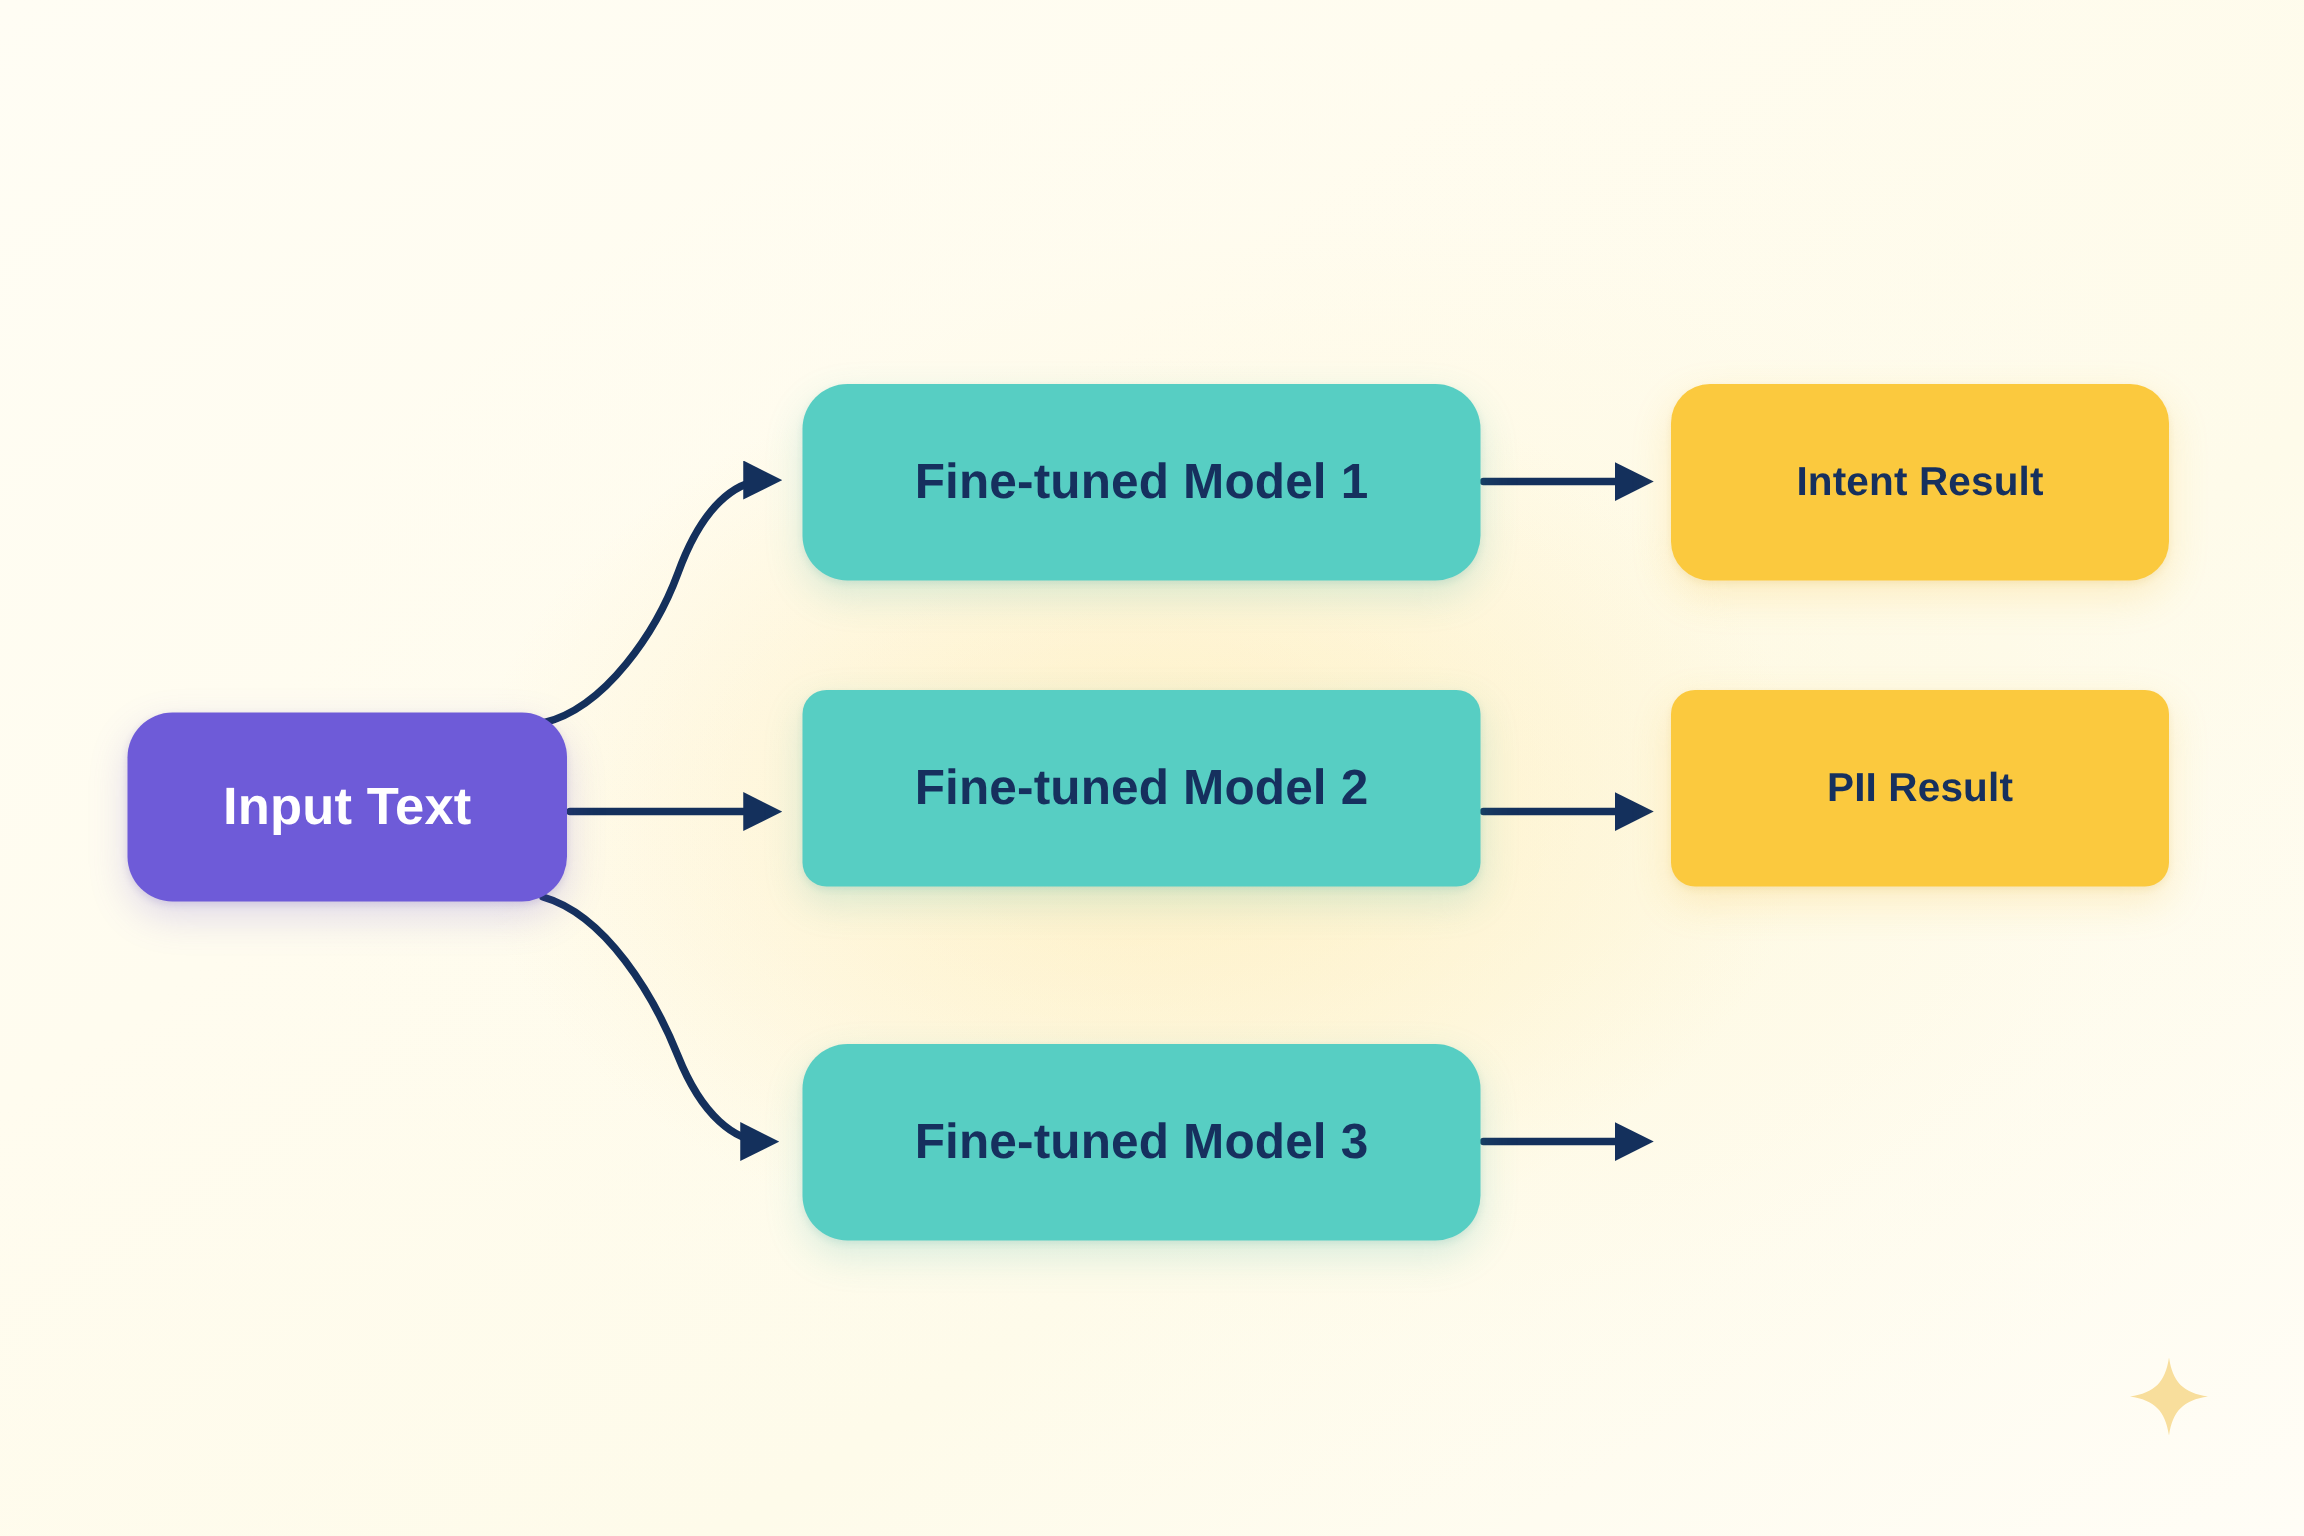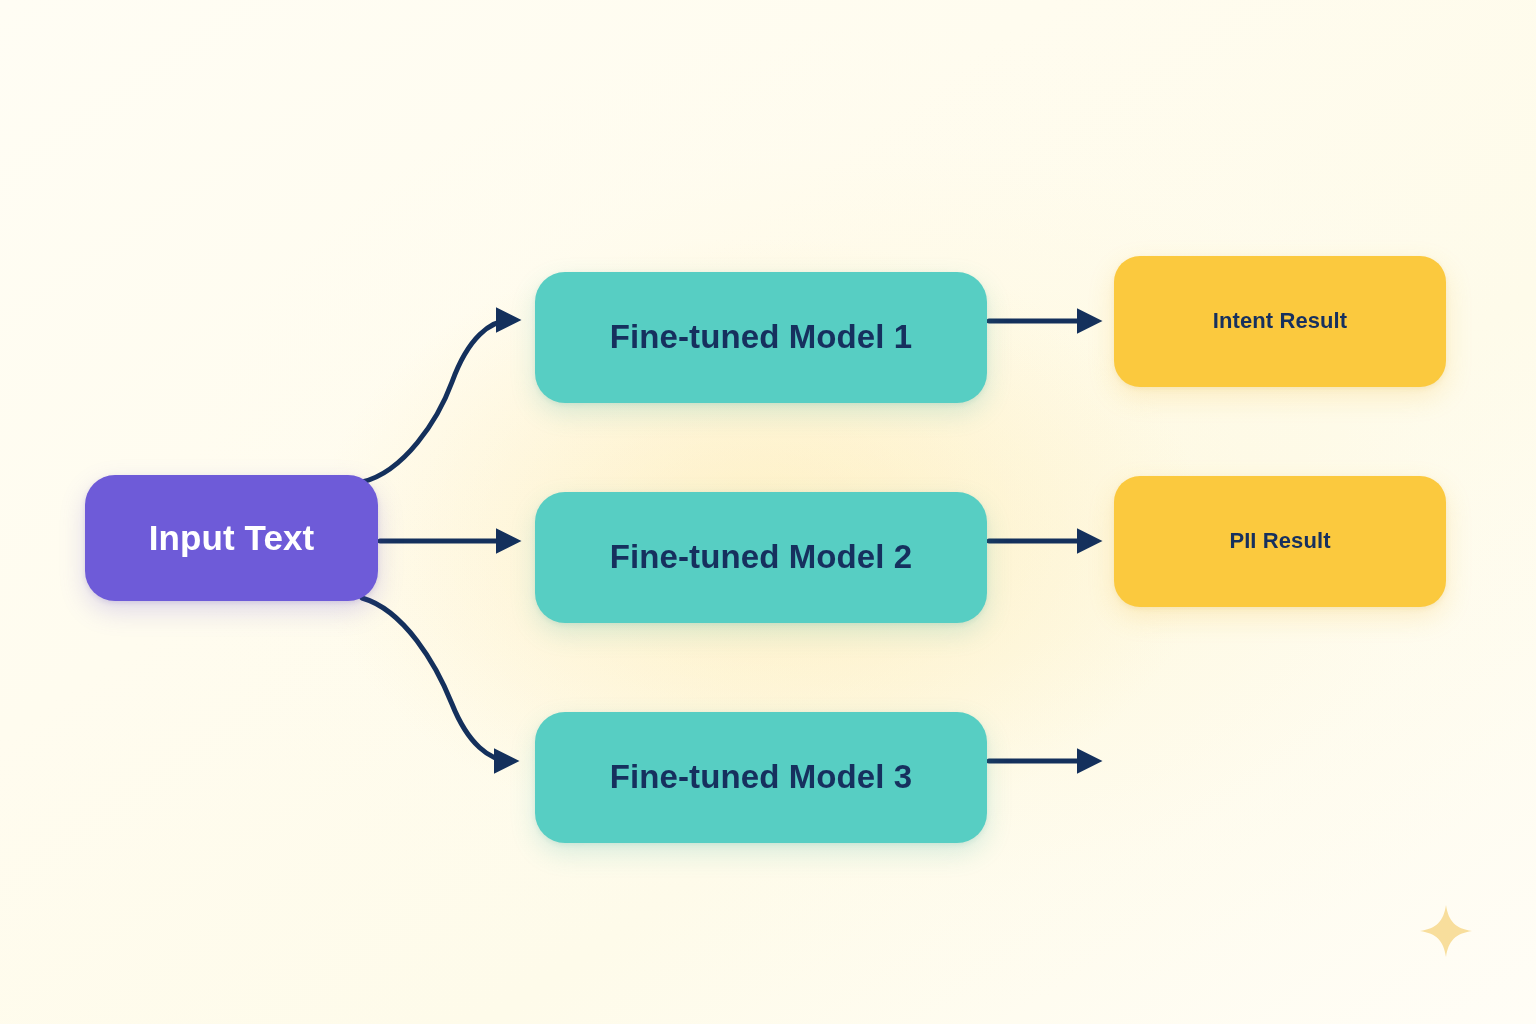--- a/index.html
+++ b/index.html
@@ -62,42 +62,41 @@
     font-size: 35px;
   }
 
   .node-model {
     left: 535px;
     width: 452px;
     height: 131px;
     border-radius: 30px;
     background: #57CEC3;
     box-shadow: 0 10px 26px rgba(60,180,170,0.20), 0 2px 5px rgba(40,150,140,0.12);
-    margin-top: 16px;
   }
   .node-model .label {
     color: #16305E;
     font-size: 33px;
   }
 
   .node-result {
     left: 1114px;
     width: 332px;
     height: 131px;
     border-radius: 26px;
     background: #FBC93E;
     box-shadow: 0 10px 26px rgba(245,190,60,0.22), 0 2px 5px rgba(200,150,30,0.12);
   }
   .node-result .label {
     color: #16305E;
-    font-size: 22px;
+    font-size: 27px;
   }
 
   .row-1 { top: 256px; }
-  .row-2 { top: 476px; }
+  .row-2 { top: 460px; border-radius: 16px; }
   .row-3 { top: 696px; }
 
   
   #sparkle {
     position: absolute;
     left: 1418px;
     top: 903px;
     width: 56px;
     height: 56px;
   }

